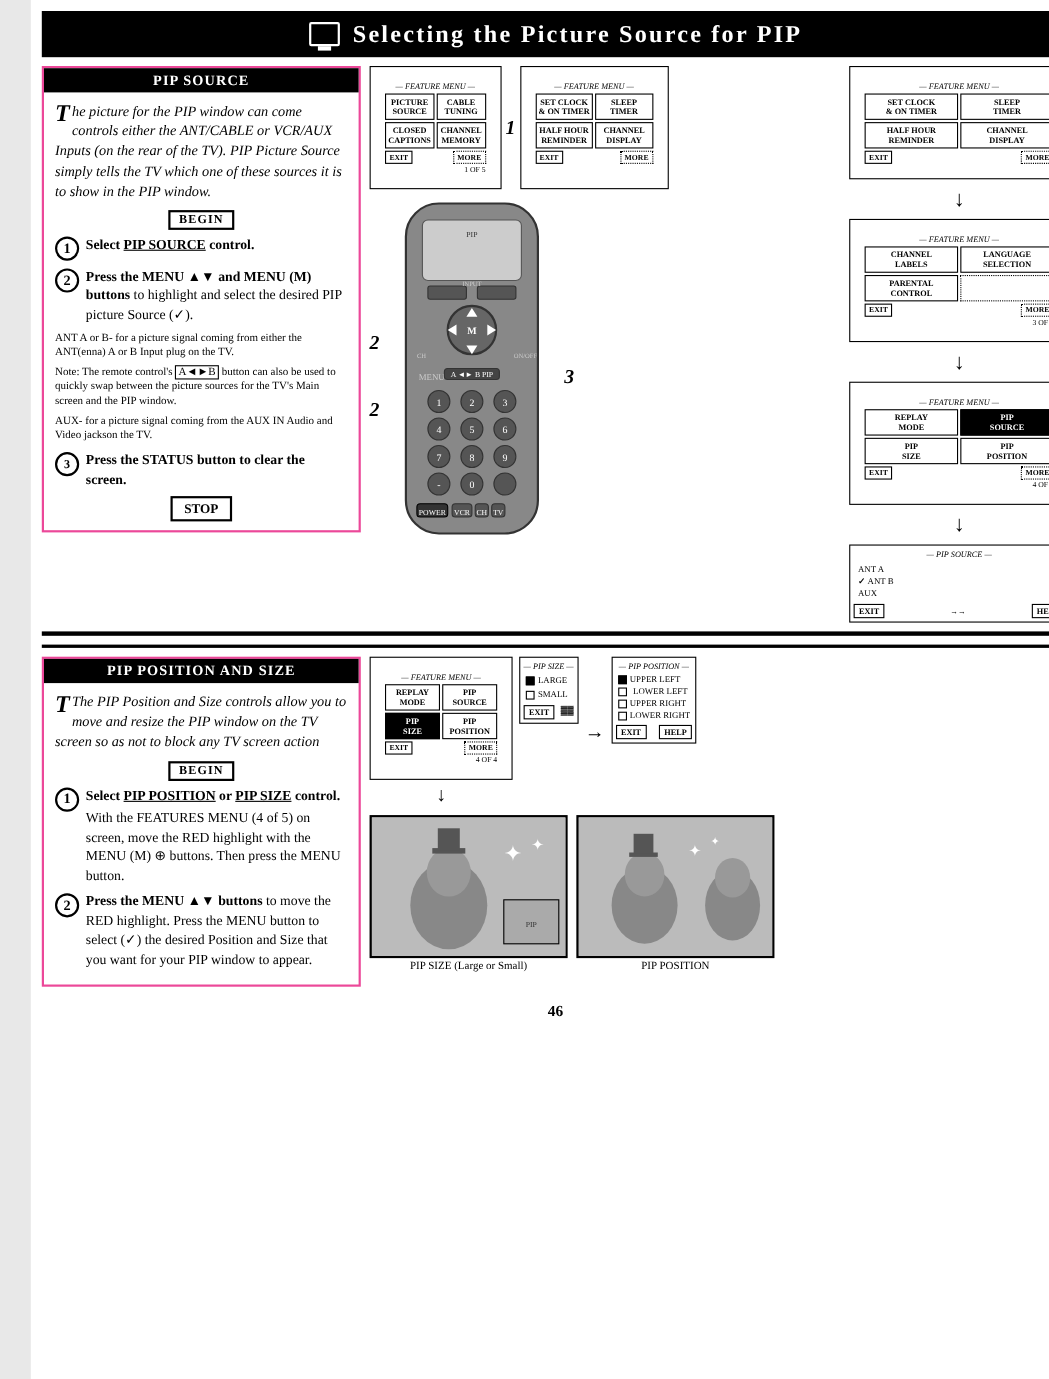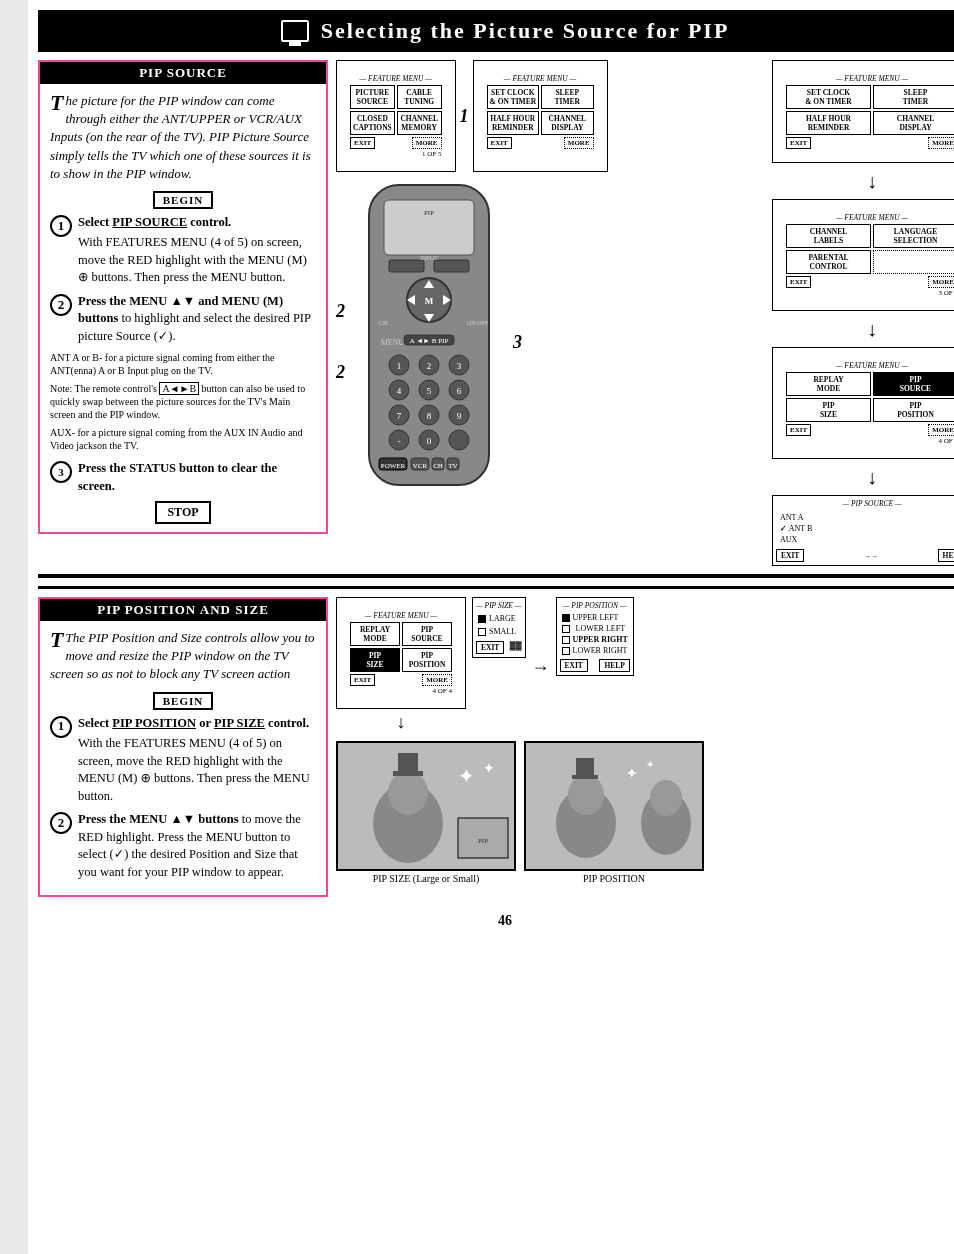--- a/index.html
+++ b/index.html
@@ -306,32 +306,31 @@
 
   <div class="main-content">
 
     <div class="left-column">
       <div class="section-box">
         <div class="section-header">PIP SOURCE</div>
         <div class="section-content">
 
           <div class="italic-intro clearfix">
             <span class="drop-cap">T</span>
-            <span>he picture for the PIP window can come through either the ANT/UPPER or VCR/AUX Inputs (on the rear of the TV). PIP Picture Source simply tells the TV which one of these sources it is to show in the PIP window.</span>
+            <span>he picture for the PIP window can come controls either the ANT/CABLE or VCR/AUX Inputs (on the rear of the TV). PIP Picture Source simply tells the TV which one of these sources it is to show in the PIP window.</span>
           </div>
 
           <div style="text-align:center; margin-bottom:5px;">
             <span class="begin-badge">BEGIN</span>
           </div>
 
           <div class="step-item">
             <div class="step-number">1</div>
             <div class="step-text">
               <strong>Select <span style="text-decoration:underline">PIP SOURCE</span> control.</strong>
-              <div style="margin-top:3px;">With FEATURES MENU (4 of 5) on screen, move the RED highlight with the MENU (M) ⊕ buttons. Then press the MENU button.</div>
             </div>
           </div>
 
           <div class="step-item">
             <div class="step-number">2</div>
             <div class="step-text">
               <strong>Press the MENU ▲▼ and MENU (M) buttons</strong>
               <span> to highlight and select the desired PIP picture Source (✓).</span>
             </div>
           </div>
@@ -642,21 +641,21 @@
             <div class="pip-size-title">— PIP POSITION —</div>
             <div>
               <div style="display:flex; align-items:center; gap:3px; padding:1px 2px; font-size:8px;">
                 <div class="ps-checkbox checked"></div>
                 <span>UPPER LEFT</span>
               </div>
               <div style="display:flex; align-items:center; gap:6px; padding:1px 2px; font-size:8px;">
                 <div class="ps-checkbox"></div>
                 <span>LOWER LEFT</span>
               </div>
-              <div style="display:flex; align-items:center; gap:3px; padding:1px 2px; font-size:8px;font-weight:bold;">
+              <div style="display:flex; align-items:center; gap:3px; padding:1px 2px; font-size:8px;">
                 <div class="ps-checkbox"></div>
                 <span>UPPER RIGHT</span>
               </div>
               <div style="display:flex; align-items:center; gap:3px; padding:1px 2px; font-size:8px;">
                 <div class="ps-checkbox"></div>
                 <span>LOWER RIGHT</span>
               </div>
             </div>
             <div style="display:flex; justify-content:space-between; margin-top:3px;">
               <div class="pip-btn">EXIT</div>

